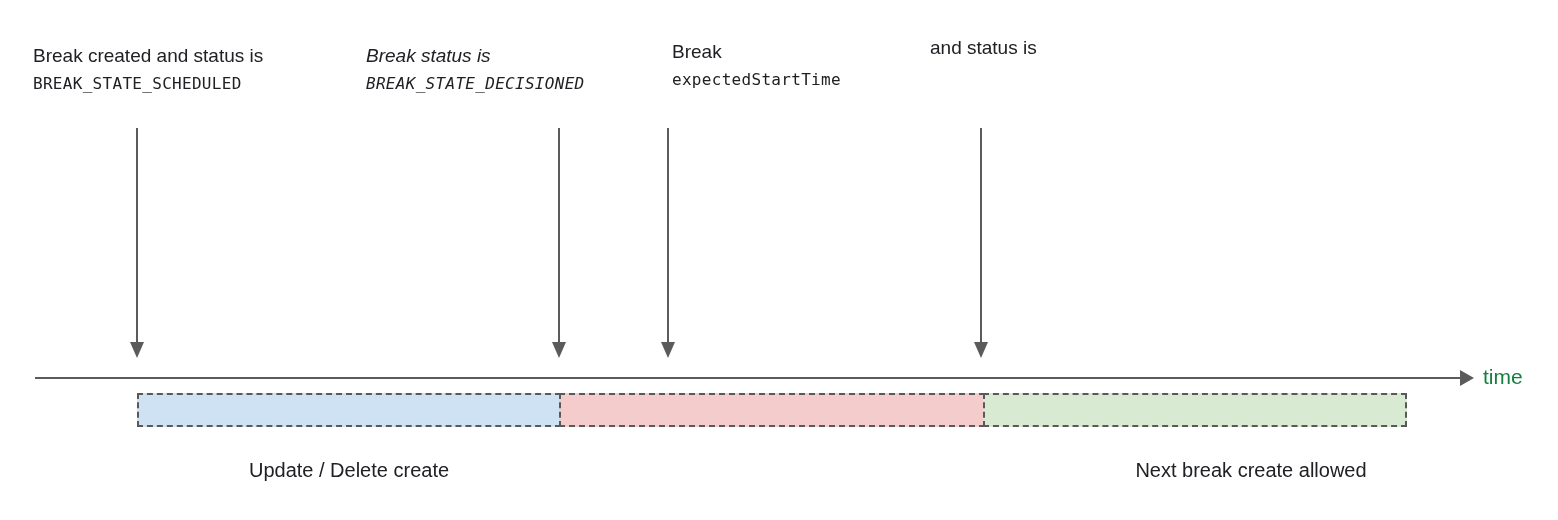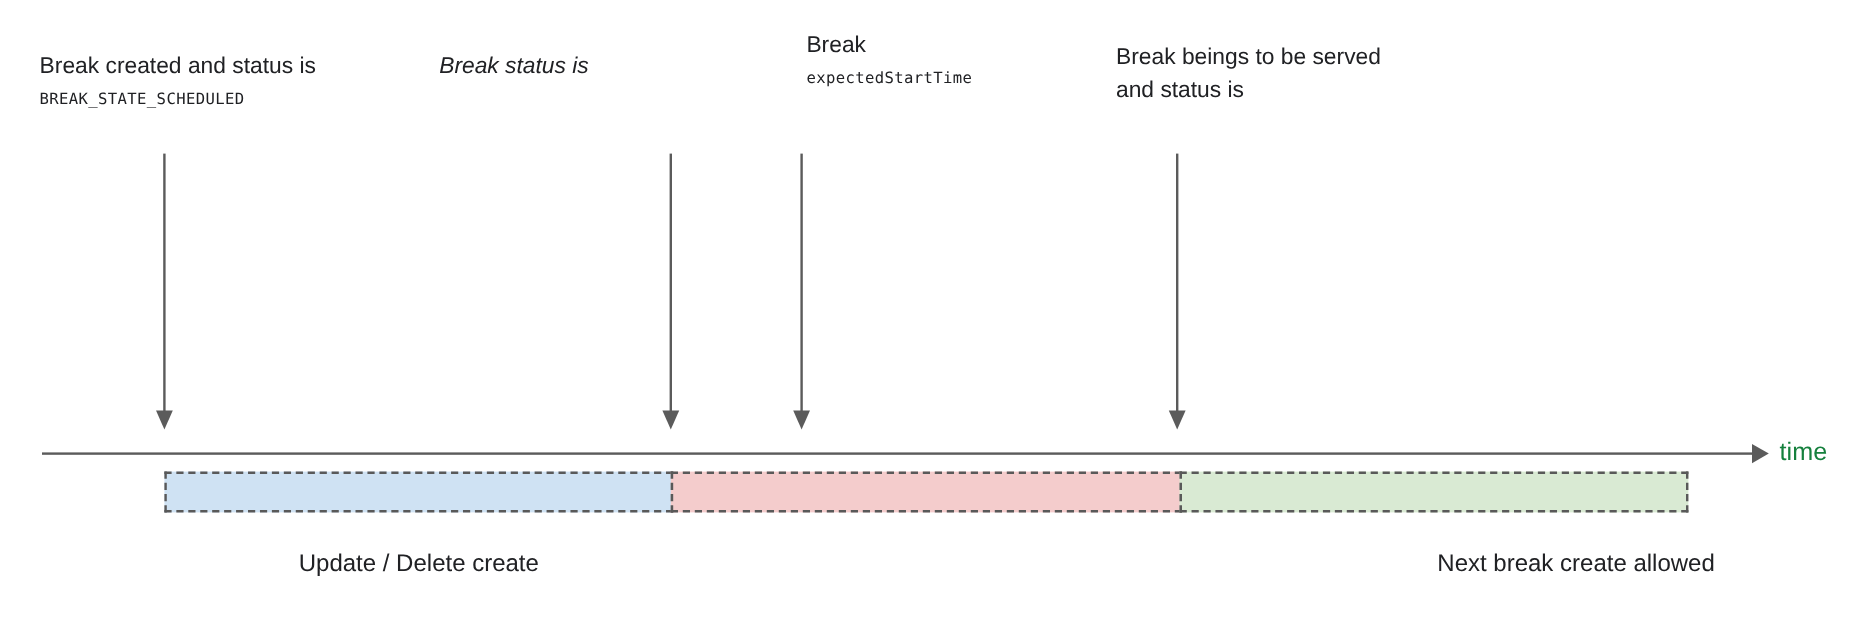--- a/index.html
+++ b/index.html
@@ -15,21 +15,21 @@
   
   .ann {
     position: absolute;
     white-space: nowrap;
     font-size: 19px;
     line-height: 28px;
     color: #202124;
   }
   .ann .mono {
     font-family: "DejaVu Sans Mono", monospace;
-    font-size: 13px;
+    font-size: 16px;
     letter-spacing: 0.3px;
   }
   
   .varrow {
     position: absolute;
     top: 128px;
     width: 2px;
     height: 216px;
     background: #5b5b5b;
   }
@@ -83,29 +83,29 @@
 
 <div class="canvas">
 
   <div class="ann" style="left:33px; top:42px;">
     <div>Break created and status is</div>
     <div class="mono">BREAK_STATE_SCHEDULED</div>
   </div>
 
   <div class="ann" style="left:366px; top:42px;font-style:italic;">
     <div>Break status is</div>
+    <div class="mono">BREAK_STATE_DECISIONED</div>
   </div>
 
-  <div class="ann" style="left:672px; top:24px;">
+  <div class="ann" style="left:672px; top:38px;">
     <div>Break</div>
     <div class="mono">expectedStartTime</div>
   </div>
 
   <div class="ann" style="left:930px; top:34px;">
-    <div>Break beings to be served</div>
     <div>and status is</div>
   </div>
 
   <div class="varrow" style="left:136px;"></div>
   <div class="varrow-head" style="left:130px;"></div>
 
   <div class="varrow" style="left:558px;"></div>
   <div class="varrow-head" style="left:552px;"></div>
 
   <div class="varrow" style="left:667px;"></div>
@@ -116,15 +116,15 @@
 
   <div class="axis-line"></div>
   <div class="axis-head"></div>
   <div class="axis-label">time</div>
 
   <div class="seg" style="left: 137px; width: 424px; background-color: rgb(207, 226, 243);"></div>
   <div class="seg" style="left: 559px; width: 426px; background-color: rgb(244, 204, 204);"></div>
   <div class="seg" style="left: 983px; width: 424px; background-color: rgb(217, 234, 211);"></div>
 
   <div class="seg-label" style="left:137px; width:424px;">Update / Delete create</div>
-  <div class="seg-label" style="left:1005px; width:424px;text-align:right;">Next break create allowed</div>
+  <div class="seg-label" style="left:1039px; width:424px;">Next break create allowed</div>
 
 </div>
 
 </body></html>

